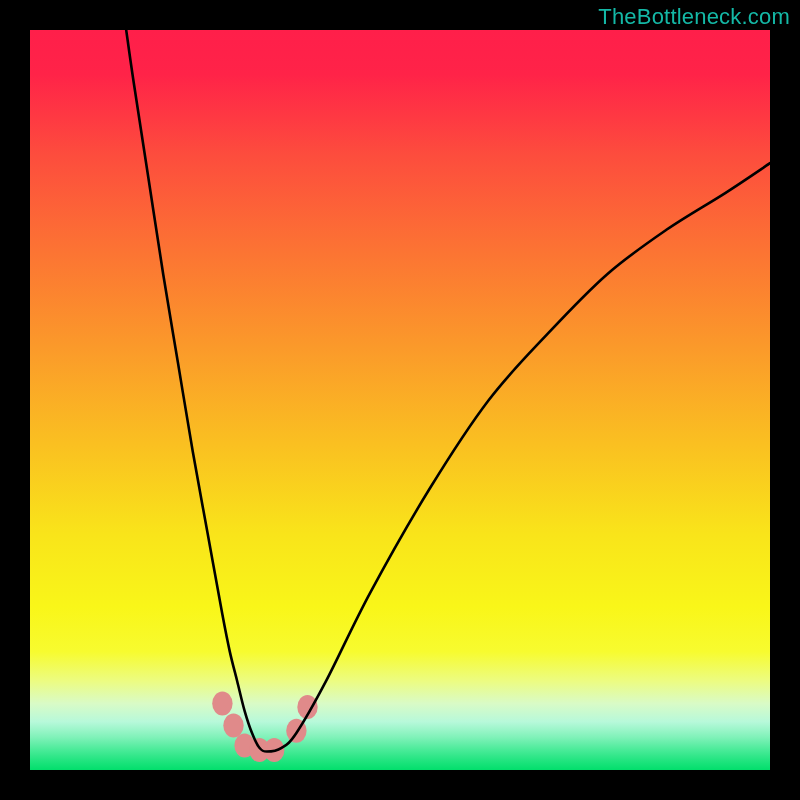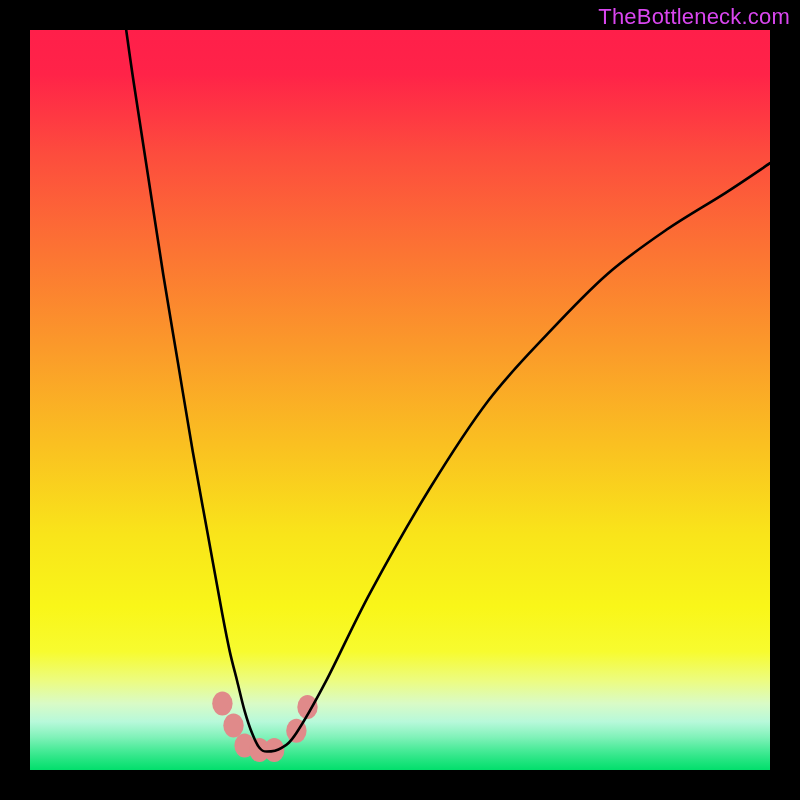--- a/index.html
+++ b/index.html
@@ -14,21 +14,21 @@
   .stage {
     position: relative;
     width: 800px;
     height: 800px;
     background: #000;
   }
   .watermark {
     position: absolute;
     top: 4px;
     right: 10px;
-    color: #d946ef;
+    color: #14b8a6;
     font-size: 22px;
     font-weight: 400;
     letter-spacing: 0.2px;
     z-index: 10;
     user-select: none;
   }
   .plot-area {
     position: absolute;
     left: 30px;
     top: 30px;

